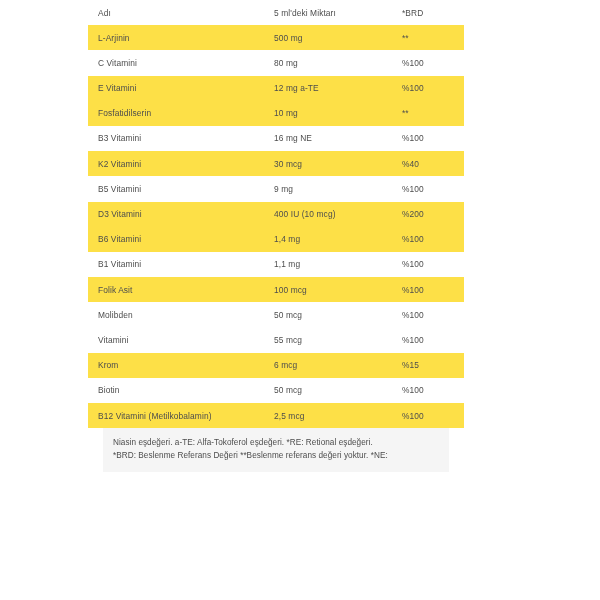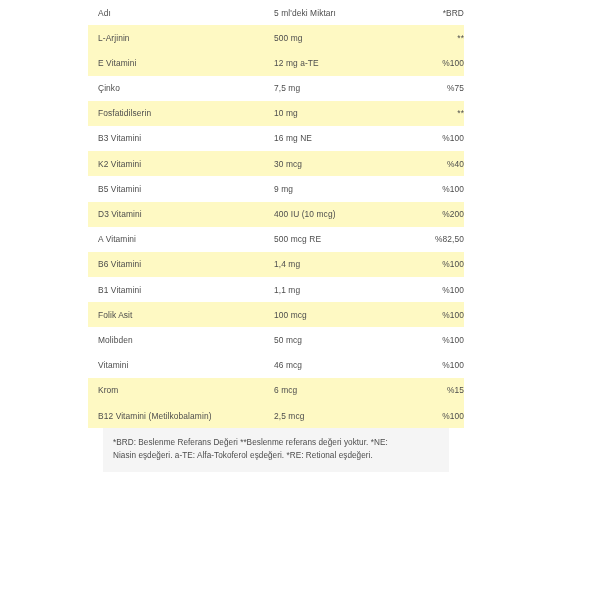--- a/index.html
+++ b/index.html
@@ -24,35 +24,35 @@
   .table {
     width: 346px;
     margin: 0 auto;
     border-collapse: collapse;
     table-layout: fixed;
   }
   .table tr {
     height: 25.2px;
   }
   .table tr.zebra {
-    background: #fef9c3;
+    background: #fde047;
     margin-top: 14px;
   }
   .table td {
     padding: 0 0 0 10px;
     vertical-align: middle;
     font-size: 8.4px;
     color: #4d4d4d;
     letter-spacing: 0.1px;
     line-height: 1.2;
     border: none;
   }
   .col-name { width: 166px; }
   .col-amount { width: 118px; }
-  .col-brd { width: 62px; text-align: right; }
+  .col-brd { width: 62px; }
   .notes {
     width: 346px;
     margin: 0 auto;
     box-sizing: border-box;
   }
   .note-block {
     padding: 9px 10px 9px 10px;
     font-size: 8.2px;
     line-height: 1.55;
     color: #4d4d4d;
@@ -76,29 +76,29 @@
       <tr>
         <td class="col-name">Adı</td>
         <td class="col-amount">5 ml'deki Miktarı</td>
         <td class="col-brd">*BRD</td>
       </tr>
       <tr class="zebra">
         <td class="col-name">L-Arjinin</td>
         <td class="col-amount">500 mg</td>
         <td class="col-brd">**</td>
       </tr>
+      <tr>
+        <td class="col-name">C Vitamini</td>
+        <td class="col-amount">80 mg</td>
+        <td class="col-brd">%100</td>
+      </tr>
       <tr class="zebra">
         <td class="col-name">E Vitamini</td>
         <td class="col-amount">12 mg a-TE</td>
         <td class="col-brd">%100</td>
-      </tr>
-      <tr>
-        <td class="col-name">Çinko</td>
-        <td class="col-amount">7,5 mg</td>
-        <td class="col-brd">%75</td>
       </tr>
       <tr class="zebra">
         <td class="col-name">Fosfatidilserin</td>
         <td class="col-amount">10 mg</td>
         <td class="col-brd">**</td>
       </tr>
       <tr>
         <td class="col-name">B3 Vitamini</td>
         <td class="col-amount">16 mg NE</td>
         <td class="col-brd">%100</td>
@@ -111,25 +111,20 @@
       <tr>
         <td class="col-name">B5 Vitamini</td>
         <td class="col-amount">9 mg</td>
         <td class="col-brd">%100</td>
       </tr>
       <tr class="zebra">
         <td class="col-name">D3 Vitamini</td>
         <td class="col-amount">400 IU (10 mcg)</td>
         <td class="col-brd">%200</td>
       </tr>
-      <tr>
-        <td class="col-name">A Vitamini</td>
-        <td class="col-amount">500 mcg RE</td>
-        <td class="col-brd">%82,50</td>
-      </tr>
       <tr class="zebra">
         <td class="col-name">B6 Vitamini</td>
         <td class="col-amount">1,4 mg</td>
         <td class="col-brd">%100</td>
       </tr>
       <tr>
         <td class="col-name">B1 Vitamini</td>
         <td class="col-amount">1,1 mg</td>
         <td class="col-brd">%100</td>
       </tr>
@@ -138,40 +133,45 @@
         <td class="col-amount">100 mcg</td>
         <td class="col-brd">%100</td>
       </tr>
       <tr>
         <td class="col-name">Molibden</td>
         <td class="col-amount">50 mcg</td>
         <td class="col-brd">%100</td>
       </tr>
       <tr>
         <td class="col-name">Vitamini</td>
-        <td class="col-amount">46 mcg</td>
+        <td class="col-amount">55 mcg</td>
         <td class="col-brd">%100</td>
       </tr>
       <tr class="zebra">
         <td class="col-name">Krom</td>
         <td class="col-amount">6 mcg</td>
         <td class="col-brd">%15</td>
+      </tr>
+      <tr>
+        <td class="col-name">Biotin</td>
+        <td class="col-amount">50 mcg</td>
+        <td class="col-brd">%100</td>
       </tr>
       <tr class="zebra">
         <td class="col-name">B12 Vitamini (Metilkobalamin)</td>
         <td class="col-amount">2,5 mcg</td>
         <td class="col-brd">%100</td>
       </tr>
     </tbody>
   </table>
 
   <div class="notes">
     <div class="note-block shaded">
+      <span class="note-line">Niasin eşdeğeri. a-TE: Alfa-Tokoferol eşdeğeri. *RE: Retional eşdeğeri.</span>
       <span class="note-line">*BRD: Beslenme Referans Değeri **Beslenme referans değeri yoktur. *NE:</span>
-      <span class="note-line">Niasin eşdeğeri. a-TE: Alfa-Tokoferol eşdeğeri. *RE: Retional eşdeğeri.</span>
     </div>
     <div class="note-block plain">
       
       
     </div>
   </div>
 
 </div>
 
 </body></html>

